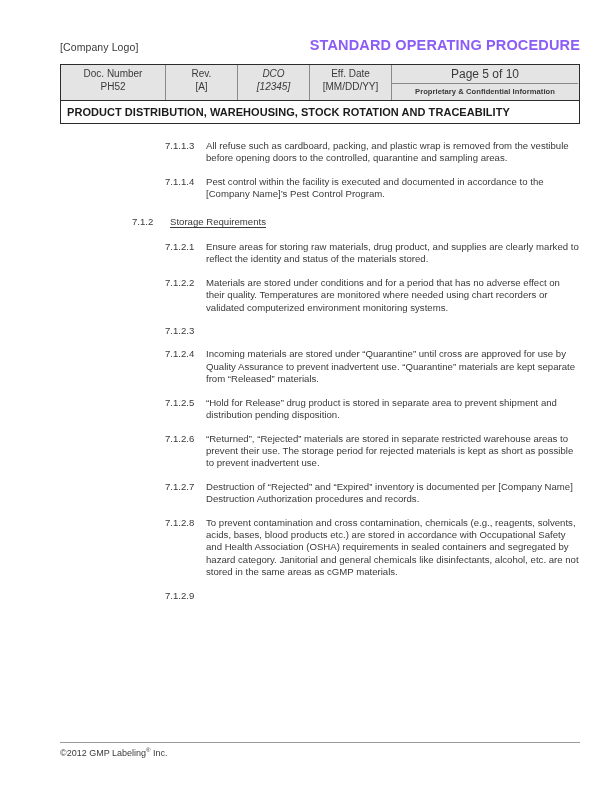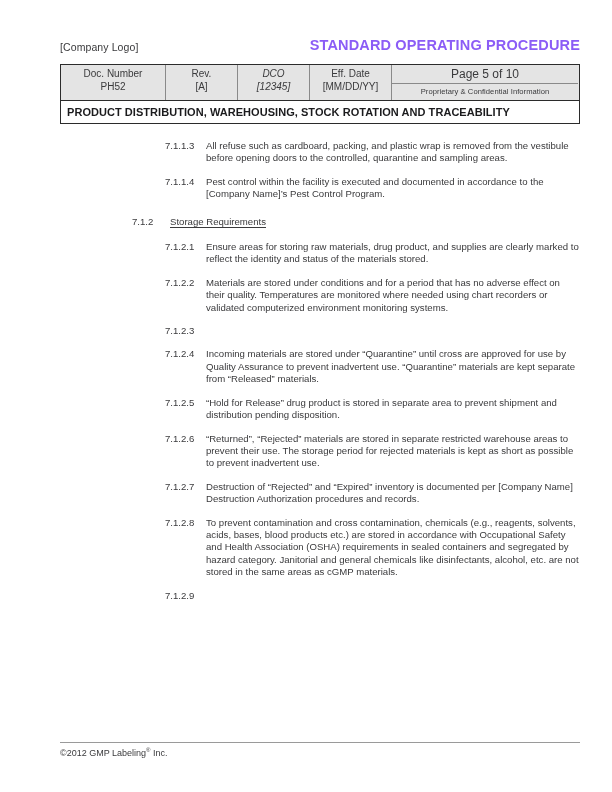--- a/index.html
+++ b/index.html
@@ -94,20 +94,21 @@
     display: flex; align-items: center; justify-content: center;
     border-bottom: 1px solid #8a8a8a;
     background: #e4e4e4;
   }
   .page-top .lbl { font-size: 12px; line-height: 13px; }
   .page-bot {
     flex: 1 0 auto;
     display: flex; align-items: flex-end; justify-content: center;
     background: #e4e4e4;
     padding: 2px 0 3px 0;
+    font-weight: bold;
   }
   .page-bot .lbl { font-size: 7.6px; line-height: 11px; letter-spacing: 0.05px; }
 
   .info-title-row {
     border-top: 1.4px solid #2b2b2b;
     background: #ffffff;
     padding: 4px 0 4px 6px;
   }
   .info-title-row .doc-heading {
     font-size: 11px;

